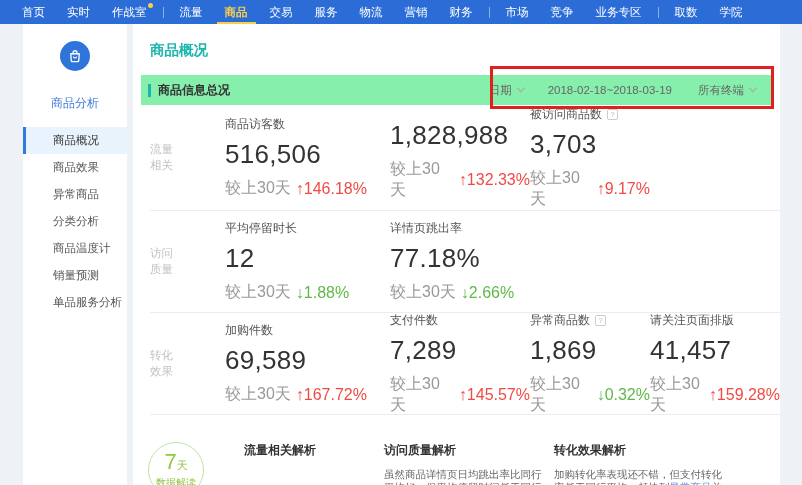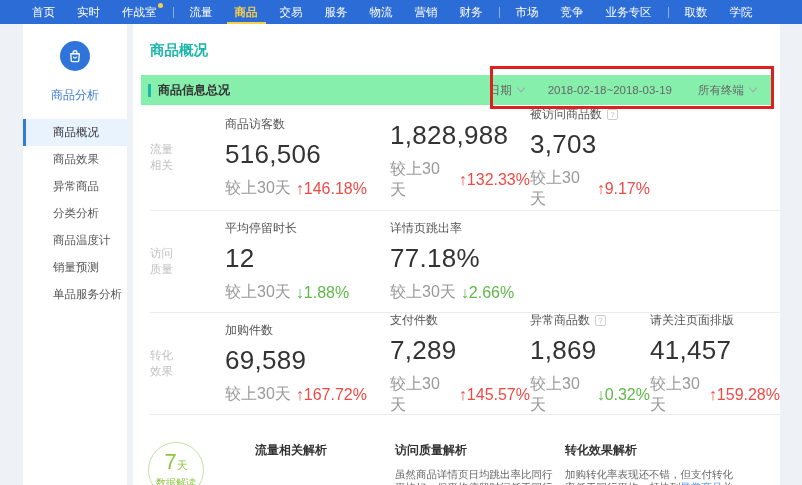--- a/index.html
+++ b/index.html
@@ -5,35 +5,35 @@
   * { box-sizing: border-box; }
   html,body { margin:0; padding:0; }
   body {
     width:802px; height:485px; overflow:hidden; position:relative;
     background:#eef1f5;
     font-family:"Liberation Sans","DejaVu Sans",sans-serif;
     color:#333;
   }
   
   .topnav { height:24px; background:var(--nav_bg,#2b6cd6); display:flex; align-items:stretch;
-            color:#fff; font-size:11.5px; padding-left:21px; }
+            color:#fff; font-size:11.5px; padding-left:11px; }
   .nav-item { display:flex; align-items:center; padding:0 11px; position:relative; cursor:pointer; white-space:nowrap; }
   .nav-item.active { color:var(--nav_active,#f7cf4d); font-weight:bold; }
   .nav-item.active::after { content:""; position:absolute; left:3px; right:3px; bottom:0; height:2px;
                             background:var(--nav_active,#f7cf4d); }
   .nav-dot { position:absolute; top:3px; right:5px; width:5px; height:5px; border-radius:50%;
              background:var(--nav_active,#f7cf4d); }
   .nav-divider { width:1px; height:11px; background:rgba(255,255,255,.45); align-self:center; margin:0 5px; }
   
   .layout { display:flex; height:461px; padding-left:23px; }
   .sidebar { width:104px; background:#fff; flex:none; }
   .side-head { text-align:center; padding-top:17px; }
   .side-icon { width:30px; height:30px; border-radius:50%; background:var(--brand_blue,#2f74db);
                display:inline-flex; align-items:center; justify-content:center; }
-  .side-title { color:#3e7bd8; font-size:12px; margin-top:16px; }
+  .side-title { color:#3e7bd8; font-size:12px; margin-top:24px; }
   .side-menu { margin-top:15px; }
   .side-item { height:27px; line-height:27px; padding-left:27px; font-size:11.5px; color:#555;
                cursor:pointer; border-left:3px solid transparent; white-space:nowrap; }
   .side-item.active { background:#e9f3fd; border-left-color:#2f7bdb; color:#333; }
   
   .content { flex:1; background:#fff; margin-left:6px; margin-right:32px; position:relative; }
   .page-title { color:var(--accent_teal,#1cb5ac); font-weight:bold; font-size:14.5px; padding:17px 0 0 17px; }
   .filter-bar { margin:15px 8px 0; height:30px; background:#86efac; display:flex; align-items:center;
                 font-size:11.5px; color:#666; }
   .fb-title { display:flex; align-items:center; font-weight:bold; color:#333; font-size:12px; }
@@ -62,21 +62,21 @@
           display:inline-flex; align-items:center; justify-content:center; margin-left:5px; cursor:pointer; }
   
   .insights { display:flex; padding:27px 0 0 15px; align-items:flex-start; }
   .badge { width:56px; height:56px; border:1px solid #bfe3a0; border-radius:50%; flex:none;
            display:flex; flex-direction:column; align-items:center; justify-content:center;
            color:var(--badge_green,#8dc63f); }
   .badge-line1 { font-size:22px; line-height:1; }
   .badge-unit { font-size:11px; }
   .badge-caption { font-size:10px; margin-top:3px; }
   .icol { flex:none; }
-  .icol.i1 { margin-left:51px; width:130px; }
+  .icol.i1 { margin-left:40px; width:130px; }
   .icol.i2 { margin-left:10px; width:160px; }
   .icol.i3 { margin-left:10px; width:170px; }
   .icol-title { font-weight:bold; font-size:12px; color:#333; margin-bottom:9px; }
   .icol-text { font-size:10.5px; color:#666; line-height:13px; }
   .ilink { color:var(--link_blue,#3e8de5); cursor:pointer; }
 </style>
 </head>
 <body>
 
 <div class="topnav">

